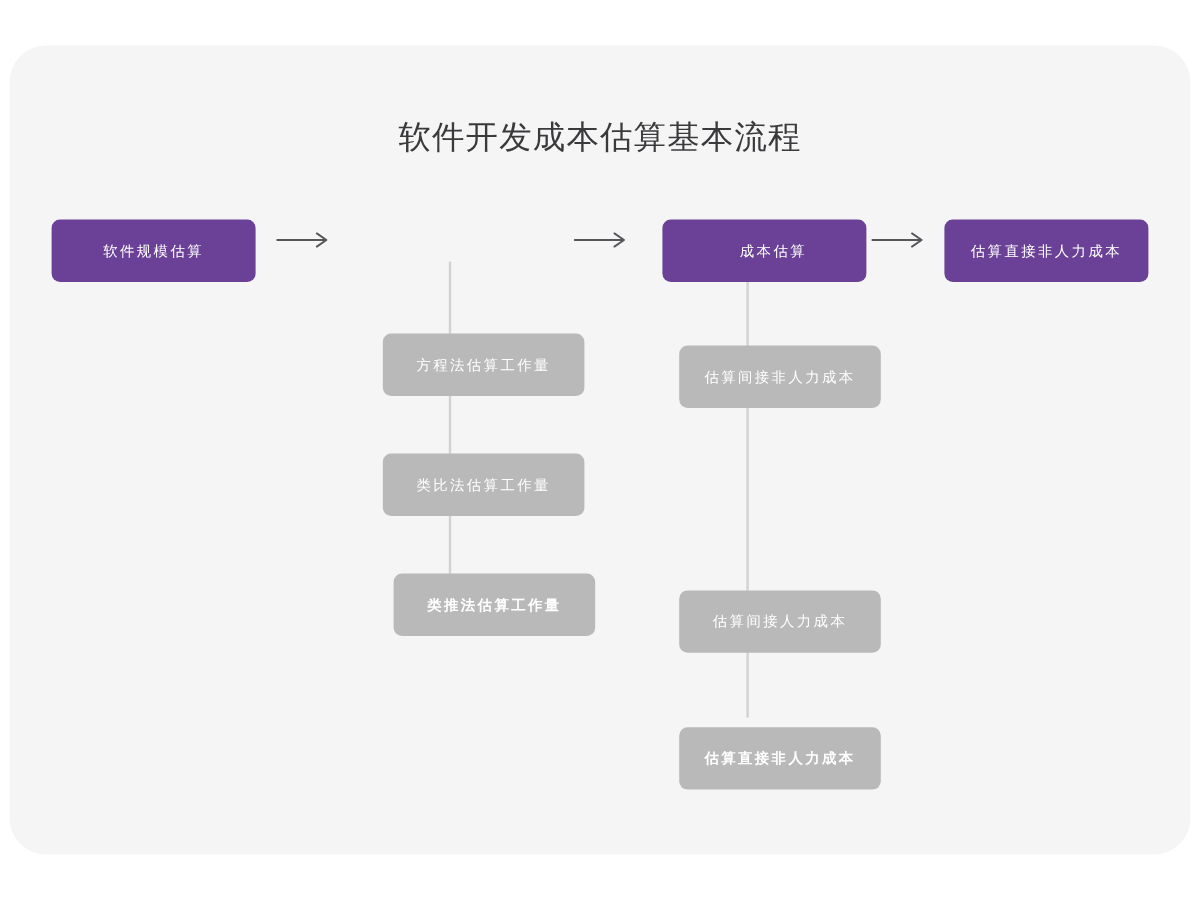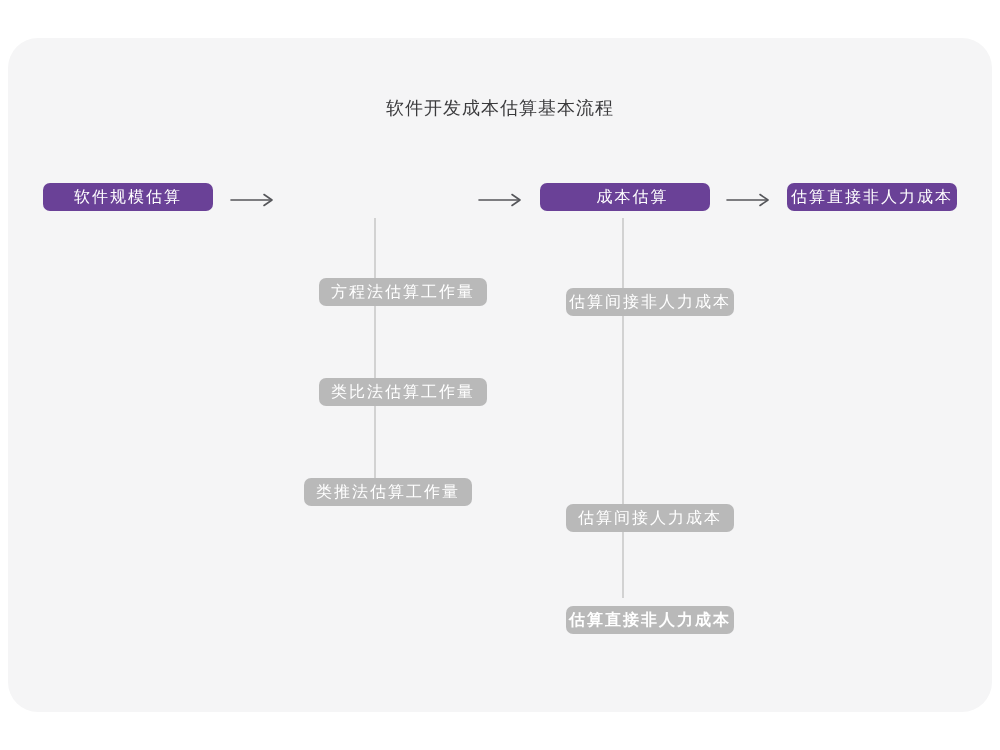--- a/index.html
+++ b/index.html
@@ -21,51 +21,51 @@
   }
   .page{position:relative;width:1000px;height:750px;}
   .card{
     position:absolute;left:8px;top:38px;width:984px;height:674px;
     background:var(--card-bg);
     border-radius:30px;
   }
   .title{
     position:absolute;left:0;top:96px;width:1000px;
     text-align:center;
-    font-size:18px;letter-spacing:1px;
+    font-size:27px;letter-spacing:1px;
     color:var(--title-color);
     font-weight:400;
     z-index:3;
   }
   .vline{
     position:absolute;width:2px;
     background:var(--connector);
     z-index:1;
   }
   .vline-work{left:374px;top:218px;height:278px;}
   .vline-cost{left:622px;top:218px;height:380px;}
   .node{
-    position:absolute;height:28px;
+    position:absolute;height:52px;
     display:flex;align-items:center;justify-content:center;
     color:var(--node-text);
-    font-size:16px;letter-spacing:2px;
+    font-size:12px;letter-spacing:2px;
     border-radius:7px;
     z-index:2;
     box-sizing:border-box;
     white-space:nowrap;
   }
   .node-main{background:var(--node-purple);top:183px;width:170px;}
   .node-sub{background:var(--node-gray);width:168px;margin-left:28px;}
-  .m0{left:43px;} .m1{left:290px;} .m2{left:540px;padding-left:15px;} .m3{left:787px;}
+  .m0{left:43px;} .m1{left:290px;} .m2{left:552px;padding-left:15px;} .m3{left:787px;}
   .w0{left:291px;top:278px;}
   .w1{left:291px;top:378px;}
-  .w2{left:276px;top:478px;}
+  .w2{left:300px;top:478px;font-weight:bold;}
   .c0{left:538px;top:288px;}
   .c1{left:538px;top:378px;}
-  .c2{left:538px;top:504px;}
+  .c2{left:538px;top:492px;}
   .c3{left:538px;top:606px;font-weight:bold;}
   .arrow{
     position:absolute;top:192px;width:46px;height:16px;z-index:2;
   }
   .a0{left:229px;} .a1{left:477px;} .a2{left:725px;}
   .arrow svg{display:block;width:100%;height:100%;}
   .arrow line,.arrow polyline{
     stroke:var(--arrow);stroke-width:1.6;fill:none;
     stroke-linecap:round;stroke-linejoin:round;
   }

